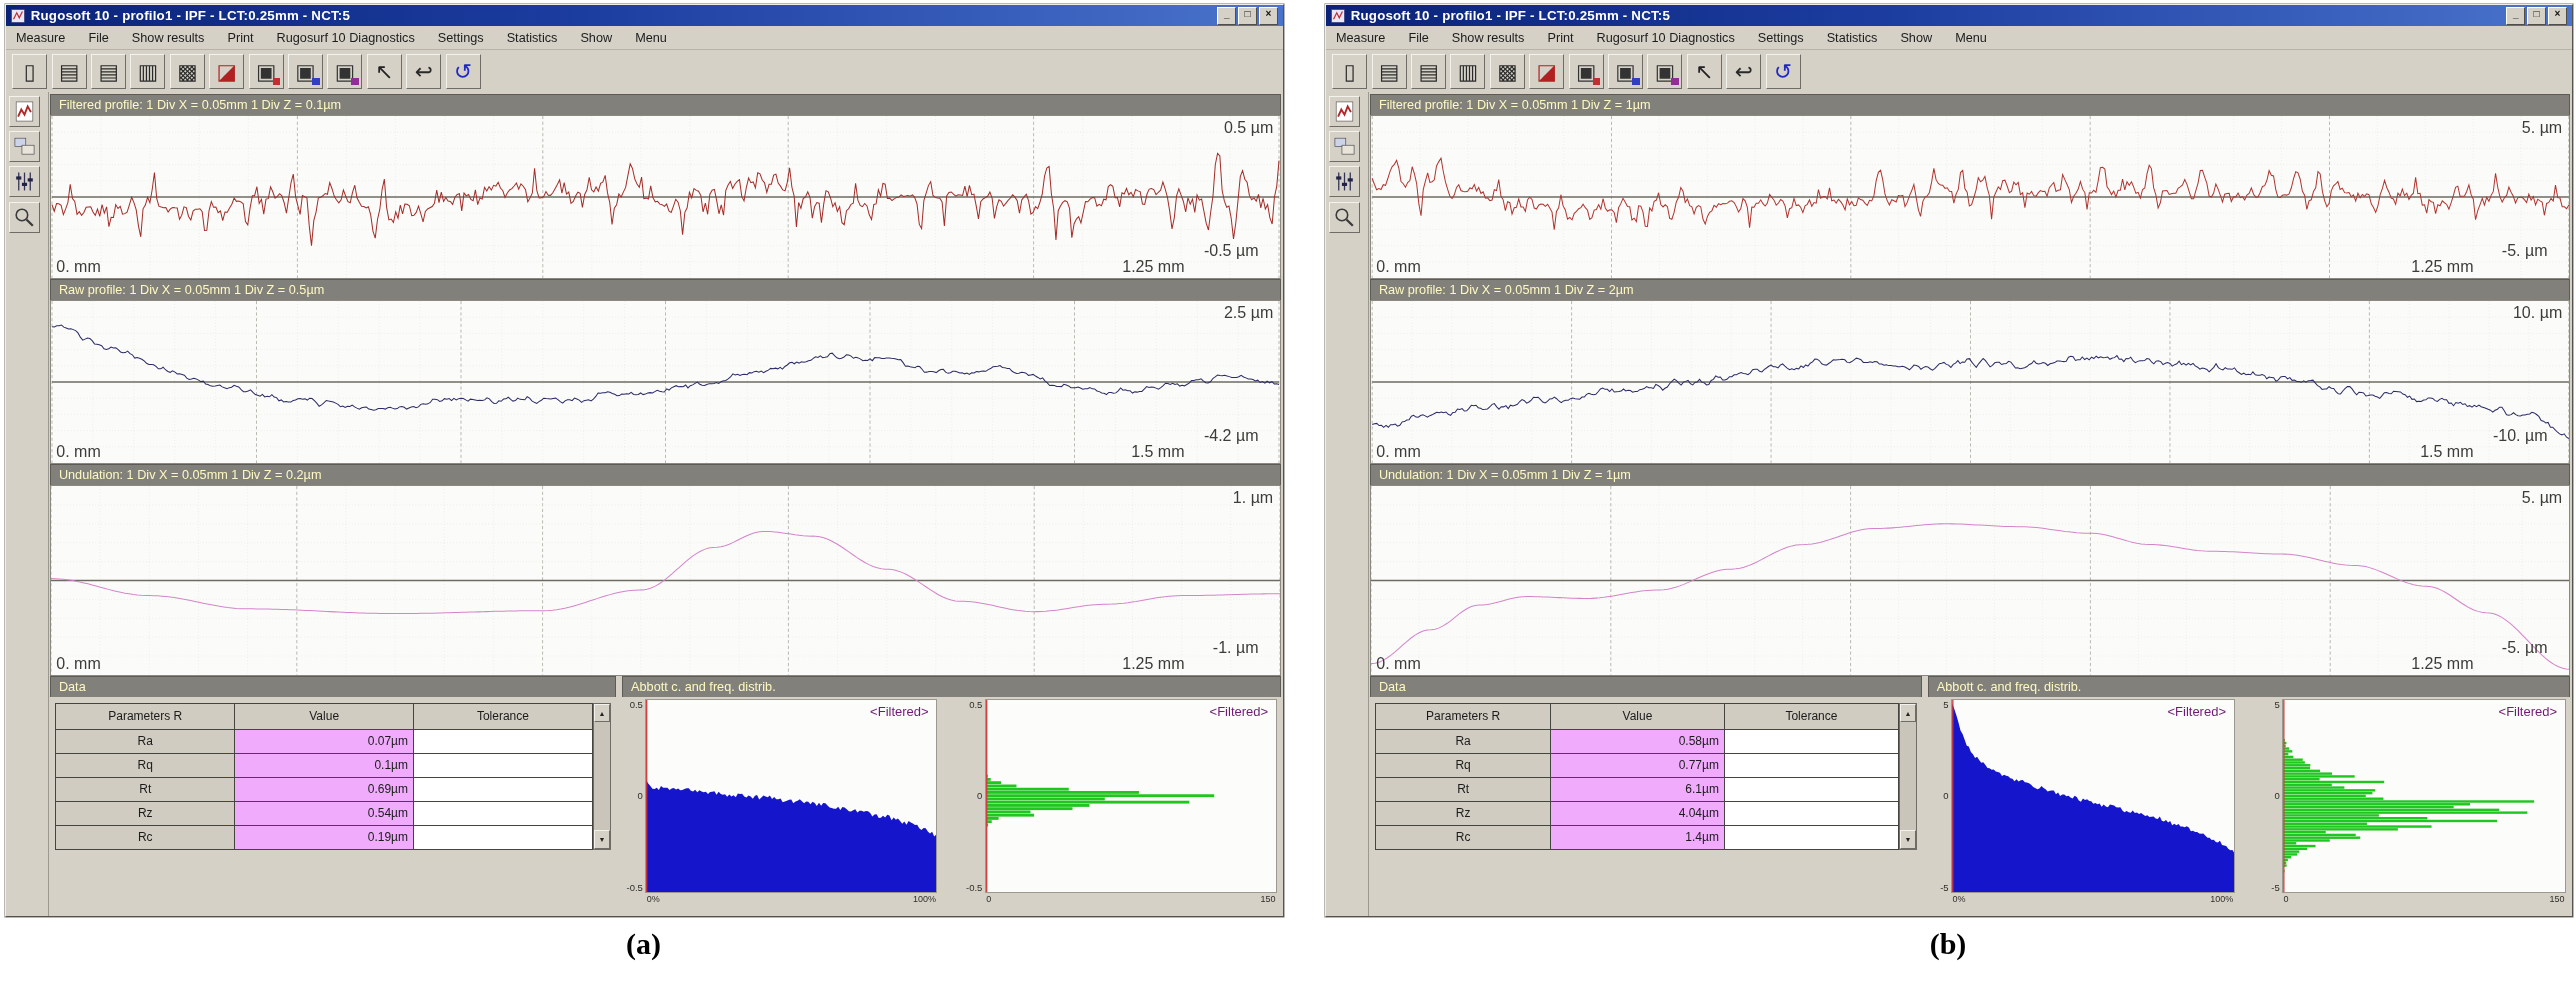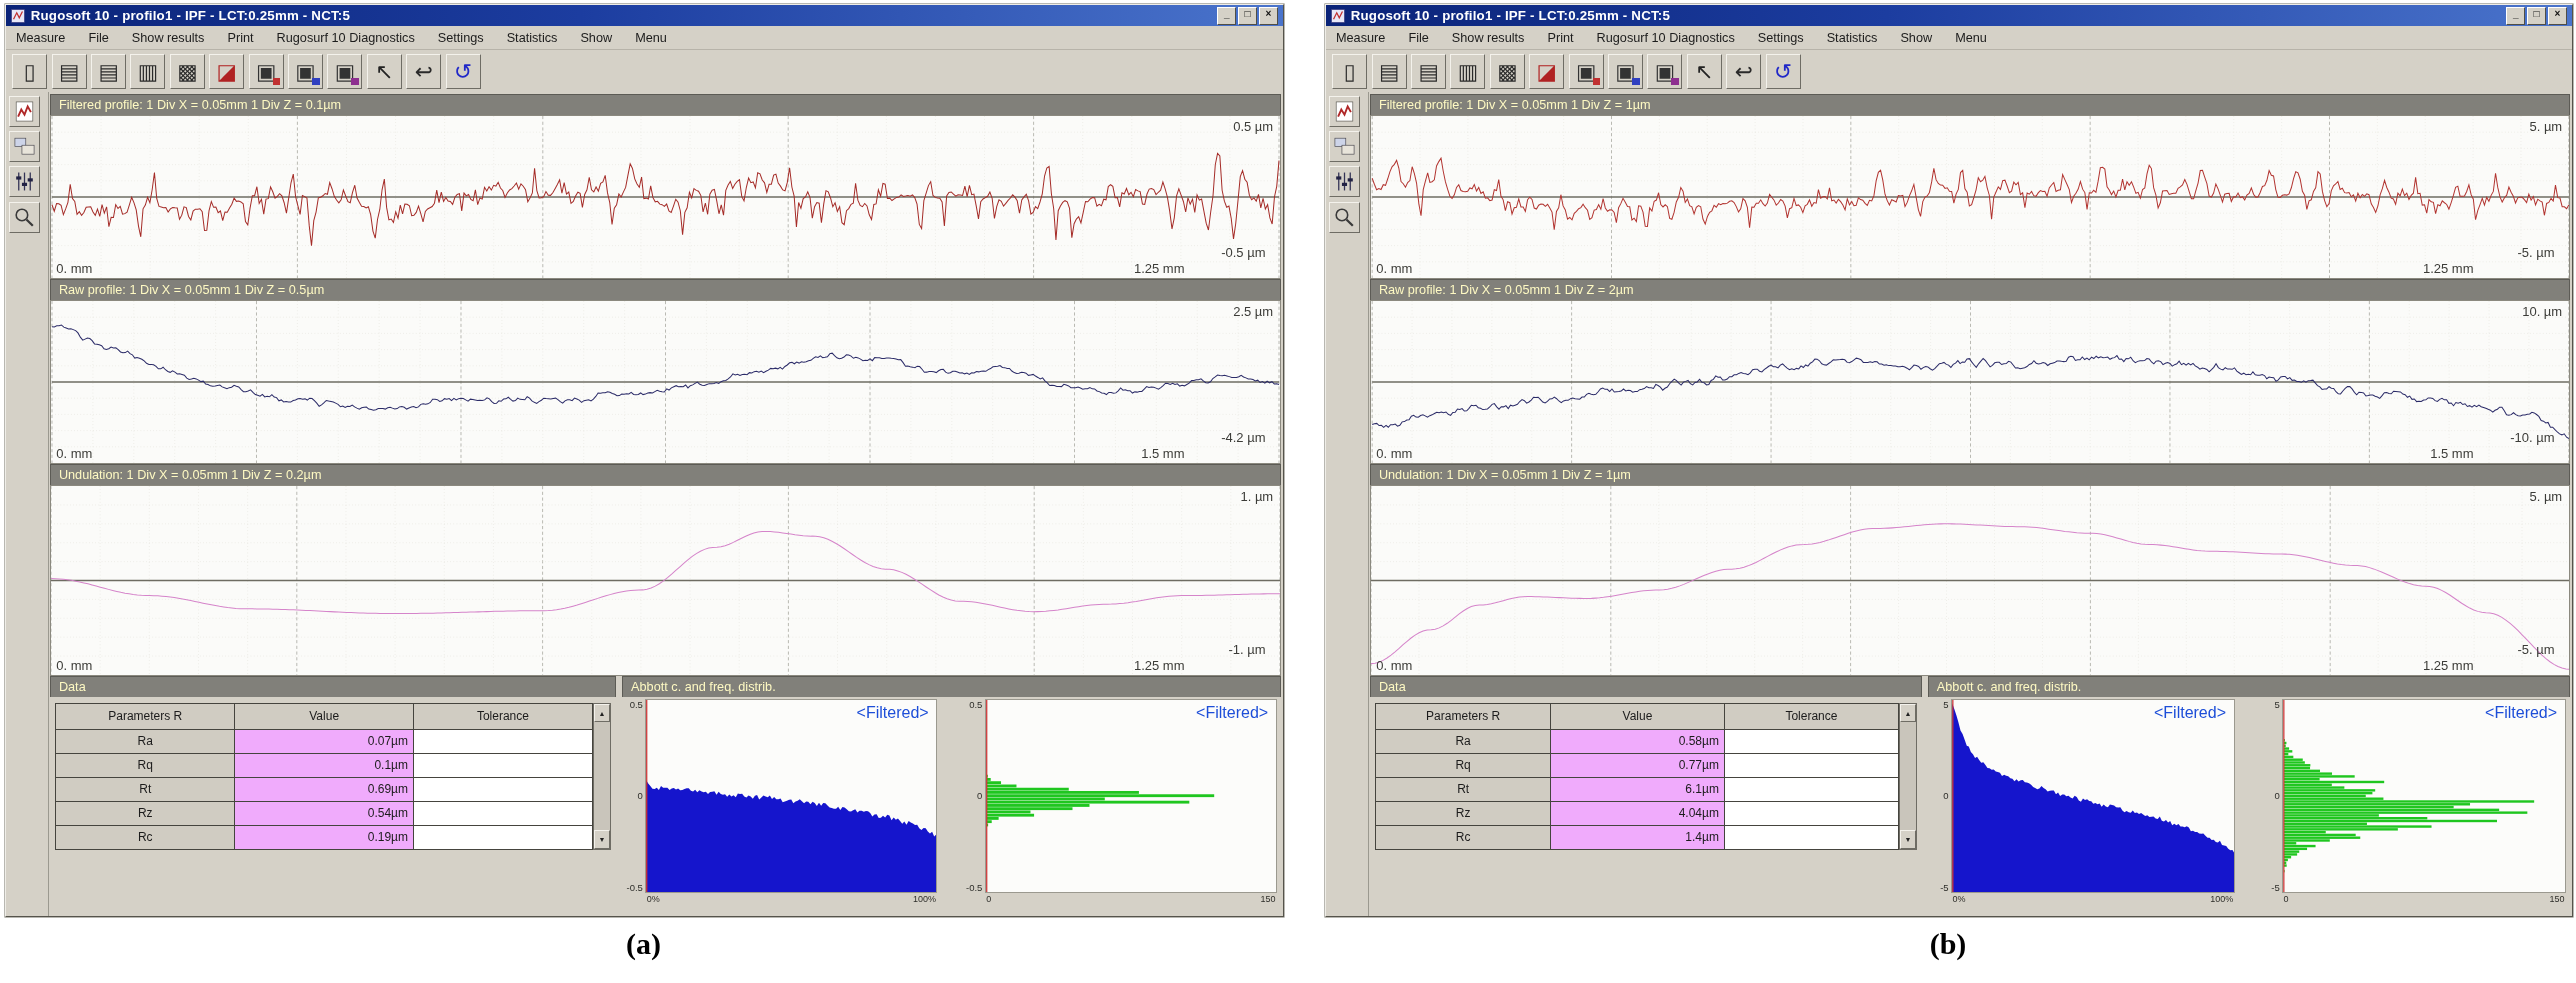--- a/index.html
+++ b/index.html
@@ -32,23 +32,23 @@
   .strip{width:37px;flex:0 0 37px;display:flex;flex-direction:column;gap:4.4px;padding:3.2px 2.5px;background:#d5d1c7}
   .striptool{width:29px;height:29px;background:#d5d1c7;display:flex;align-items:center;justify-content:center;
              border:1.3px solid;border-color:#f4f2ec #6e6c64 #6e6c64 #f4f2ec}
   .main{flex:1;display:flex;flex-direction:column;min-width:0;background:#d5d1c7;border-left:0.6px solid #9b998f;padding:1.3px 2.5px 0 1.3px}
 
   .phead{height:20px;flex:0 0 20px;background:#81807a;color:#fef9c3;font-size:12.7px;display:flex;align-items:center;
          padding:0 7.6px;border:0.6px solid #5c5b55;border-bottom:none;white-space:nowrap;overflow:hidden}
   .chart{position:relative;background:#fbfbf9;border:0.6px solid #8b897f;overflow:hidden}
   .chart-f,.chart-r{height:162px;flex:0 0 162px}
   .chart-u{height:189px;flex:0 0 189px}
-  .al{position:absolute;font-size:13px;color:#3c3c38;z-index:2;white-space:nowrap}
+  .al{position:absolute;font-size:16px;color:#3c3c38;z-index:2;white-space:nowrap}
   .al-ytop{top:3.2px;right:6.3px}
-  .al-ybot{bottom:18px;right:14px}
+  .al-ybot{bottom:18px;right:21px}
   .al-x0{bottom:1.9px;left:5px}
   .al-x1{bottom:1.9px;right:95px}
 
   
   .bottomrow{flex:1;display:flex;gap:6.3px;min-height:0;padding-bottom:9px}
   .datapanel{width:46%;display:flex;flex-direction:column;min-width:0}
   .dp-body{flex:1;background:#d5d1c7;padding:6.3px 5px 0 5px;min-height:0}
   .tablewrap{display:flex;align-items:stretch}
   table.ptable{border-collapse:collapse;font-size:12px}
   table.ptable th{background:#d0ccc2;border:1.3px solid #45443e;font-weight:normal;width:170px;height:23px;text-align:center}
@@ -61,21 +61,21 @@
         font-size:7px;display:flex;align-items:center;justify-content:center;color:#222}
   .strack{flex:1}
 
   .abbpanel{flex:1;display:flex;flex-direction:column;min-width:0}
   .ab-body{flex:1;display:flex;gap:26px;padding:2.5px 3.8px 0 1.3px;background:#d5d1c7;min-height:0}
   .abplot{flex:1;display:grid;grid-template-columns:21.6px 1fr;grid-template-rows:1fr 14px;min-width:0}
   .ygut{grid-column:1;grid-row:1;display:flex;flex-direction:column;justify-content:space-between;
         font-size:9.5px;text-align:right;padding:0 2.5px 0 0;color:#2e2e2a}
   .plot{grid-column:2;grid-row:1;position:relative;background:#fcfcfa;border:0.6px solid #9b998f;overflow:hidden}
   .xrow{grid-column:2;grid-row:2;display:flex;justify-content:space-between;font-size:9px;color:#2e2e2a;padding:1.3px 1.3px 0 1.3px}
-  .ftag{position:absolute;top:3.8px;right:7.6px;color:#1d4ed8;font-size:16px;z-index:2}
+  .ftag{position:absolute;top:3.8px;right:7.6px;color:#701a75;font-size:13px;z-index:2}
 
   svg.cnv{position:absolute;left:0;top:0;z-index:1}
 
   .caption{position:absolute;font-family:"Liberation Serif",serif;font-weight:bold;font-size:30px;text-align:center;color:#000}
 </style>
 </head>
 <body>
 
 <div class="figwin" style="left:5px;top:3.8px;width:1277px;height:911px">
   <div class="window">

